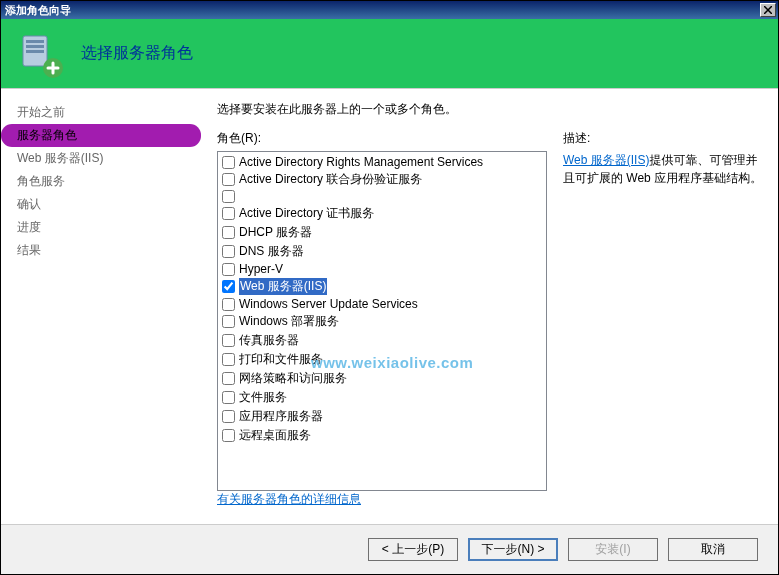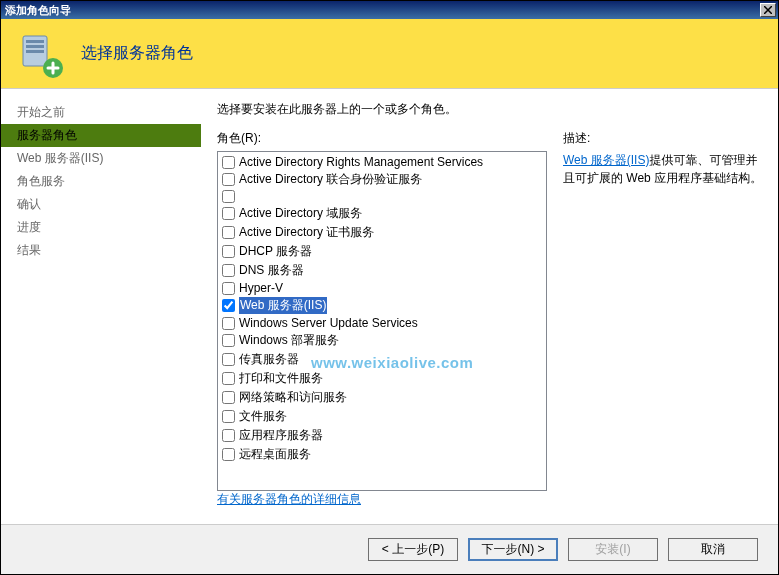--- a/index.html
+++ b/index.html
@@ -2,27 +2,27 @@
 <html><head>
 <meta charset="utf-8">
 <style>
 * { box-sizing: border-box; margin: 0; padding: 0; }
 body { font-family: "Microsoft YaHei", SimSun, Tahoma, sans-serif; font-size: 12px; background: #fff; }
 .window { width: 779px; height: 575px; border: 1px solid #000; background: #f0f0f0; display: flex; flex-direction: column; }
 .titlebar { height: 18px; background: linear-gradient(#0a246a, #3a6ea5); color: #fff; display: flex; align-items: center; justify-content: space-between; padding: 0 2px 0 4px; font-size: 11px; }
 .titlebar-text { font-weight: bold; }
 .close-btn { width: 16px; height: 14px; background: #c0c0c0; border: 1px solid #fff; border-right-color: #404040; border-bottom-color: #404040; display: flex; align-items: center; justify-content: center; cursor: pointer; }
 .close-btn svg { width: 8px; height: 8px; }
-.header { height: 70px; background: #fde047; display: flex; align-items: center; padding: 0 16px; border-bottom: 1px solid #ccc; }
+.header { height: 70px; background: #22c55e; display: flex; align-items: center; padding: 0 16px; border-bottom: 1px solid #ccc; }
 .header-icon { width: 48px; height: 48px; margin-right: 16px; }
 .header-title { font-size: 16px; color: #003399; font-weight: normal; }
 .body { flex: 1; display: flex; background: #fff; }
 .sidebar { width: 200px; background: #fff; padding: 12px 0 0 0; }
 .sidebar-item { padding: 3px 8px 3px 16px; font-size: 12px; color: #666; cursor: pointer; }
-.sidebar-item.selected { background: #4d7c0f; color: #000; }
+.sidebar-item.selected { background: #a21caf; color: #000; border-radius: 11px; }
 .sidebar-item.sub { }
 .main { flex: 1; padding: 12px 12px 12px 16px; display: flex; flex-direction: column; }
 .instruction { font-size: 12px; margin-bottom: 12px; }
 .main-row { display: flex; gap: 16px; flex: 1; min-height: 0; }
 .roles-col { width: 330px; display: flex; flex-direction: column; }
 .desc-col { flex: 1; }
 .label { font-size: 12px; margin-bottom: 4px; }
 .listbox { border: 1px solid #828790; background: #fff; height: 340px; overflow: auto; padding: 2px; }
 .role-row { display: flex; align-items: center; padding: 1px 2px; font-size: 12px; cursor: pointer; position: relative; }
 .role-row input[type=checkbox] { margin-right: 4px; width: 13px; height: 13px; }
@@ -86,24 +86,20 @@
               </div>
               <div class="role-row">
                 <input type="checkbox" style="">
                 <span class="role-label">Active Directory 联合身份验证服务</span>
               </div>
               <div class="role-row">
                 <input type="checkbox" style="">
               </div>
               <div class="role-row">
                 <input type="checkbox" style="">
-                <span class="role-label">Active Directory 域服务</span>
-              </div>
-              <div class="role-row">
-                <input type="checkbox" style="">
                 <span class="role-label">Active Directory 证书服务</span>
               </div>
               <div class="role-row">
                 <input type="checkbox" style="">
                 <span class="role-label">DHCP 服务器</span>
               </div>
               <div class="role-row">
                 <input type="checkbox" style="">
                 <span class="role-label">DNS 服务器</span>
               </div>

